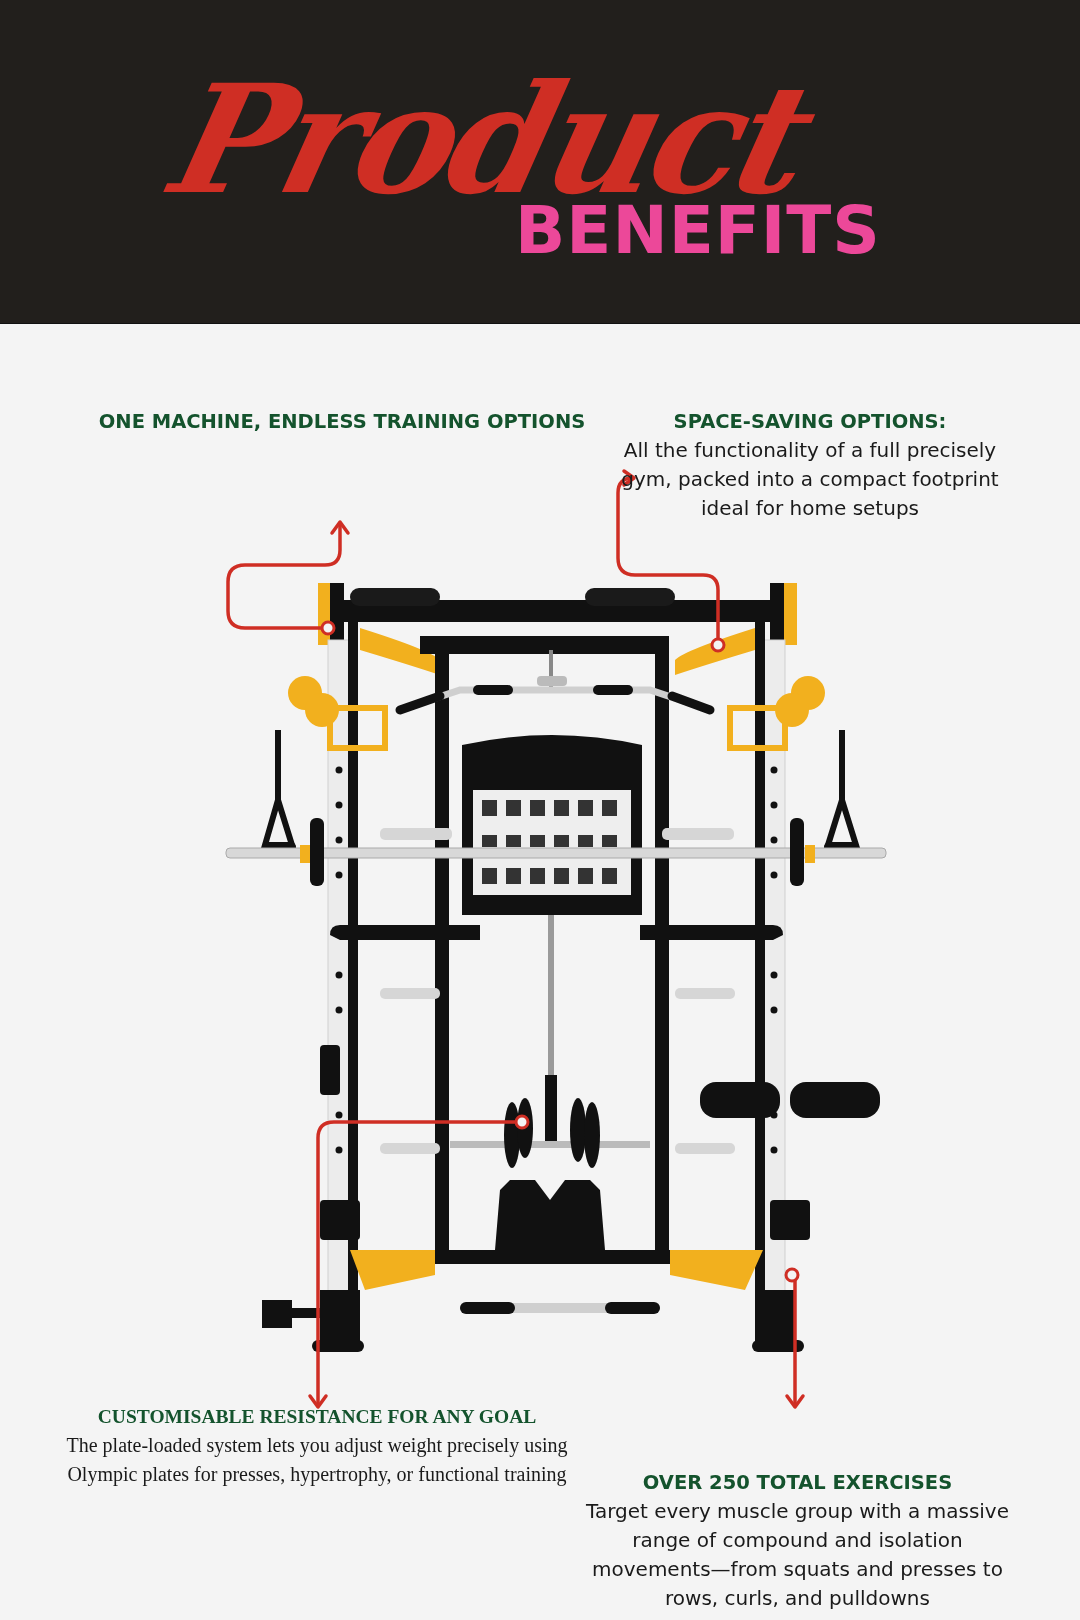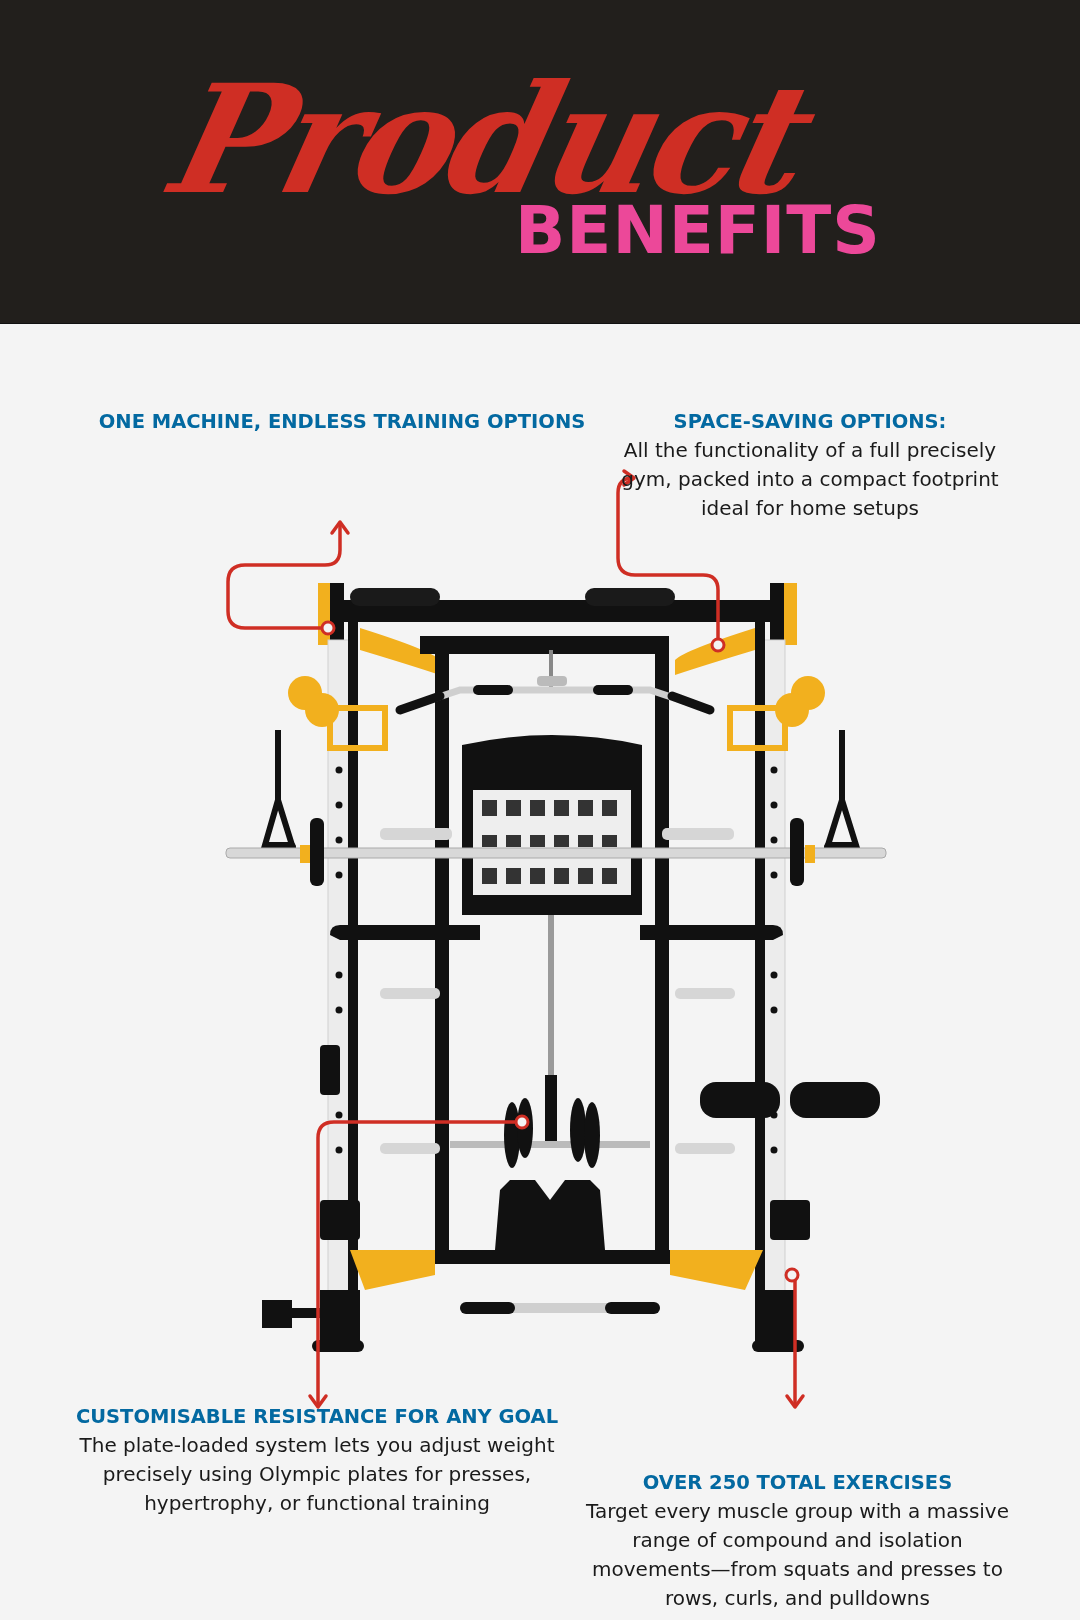--- a/index.html
+++ b/index.html
@@ -27,26 +27,26 @@
     .bold-title {
       position: absolute; left: 515px; top: 198px;
       font-family: "DejaVu Sans", sans-serif; font-weight: bold;
       font-size: 66px; color: #ec4899; letter-spacing: 1px; line-height: 1;
     }
     .callout {
       position: absolute; text-align: center;
       font-size: 20px; line-height: 29px; color: #1a1a1a;
     }
     .callout h3 {
-      margin: 0; font-size: 19.5px; font-weight: bold; line-height: 29px; color: #0369a1;
+      margin: 0; font-size: 19.5px; font-weight: bold; line-height: 29px; color: #14532d;
     }
     .callout p { margin: 0; }
     #c1 { left: 82px; width: 520px; top: 407px; }
     #c2 { left: 620px; width: 380px; top: 407px; }
-    #c3 { left: 62px; width: 510px; top: 1402px; }
+    #c3 { left: 62px; width: 510px; top: 1402px; font-family: Liberation Serif, serif; }
     #c4 { left: 570px; width: 455px; top: 1468px; }
 
     .machine { position: absolute; left: 0; top: 0; width: 1080px; height: 1620px; }
     .arrows { position: absolute; left: 0; top: 0; width: 1080px; height: 1620px; pointer-events: none; }
   </style>
 </head>
 <body>
 
 <div class="header">
   <div class="script-title">Product</div>

